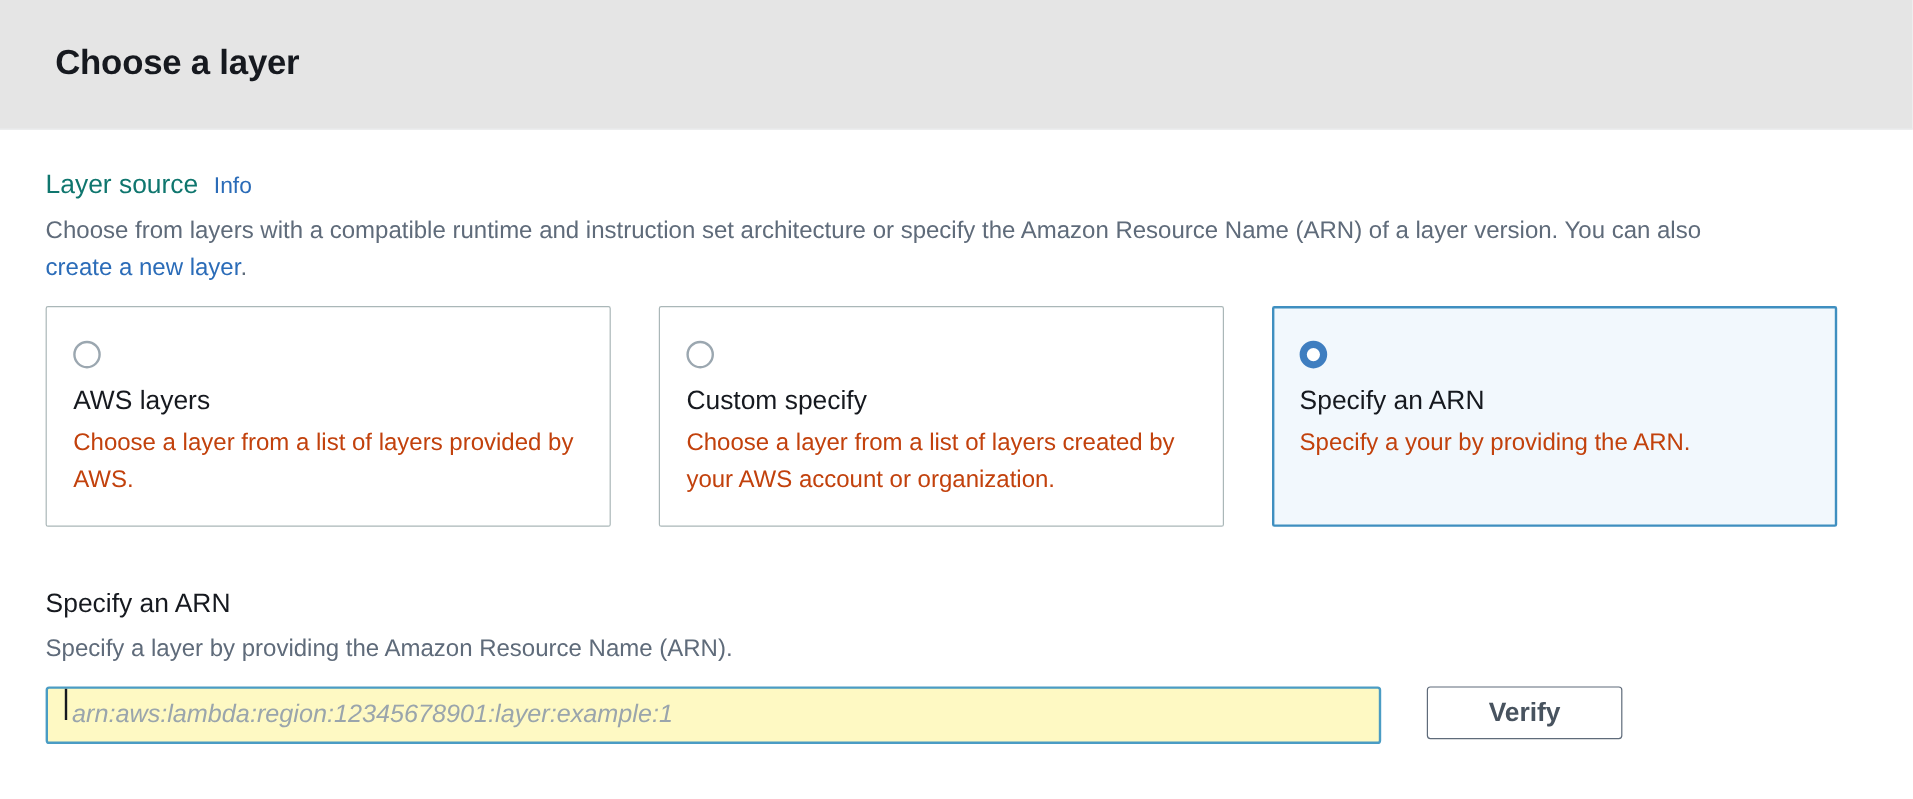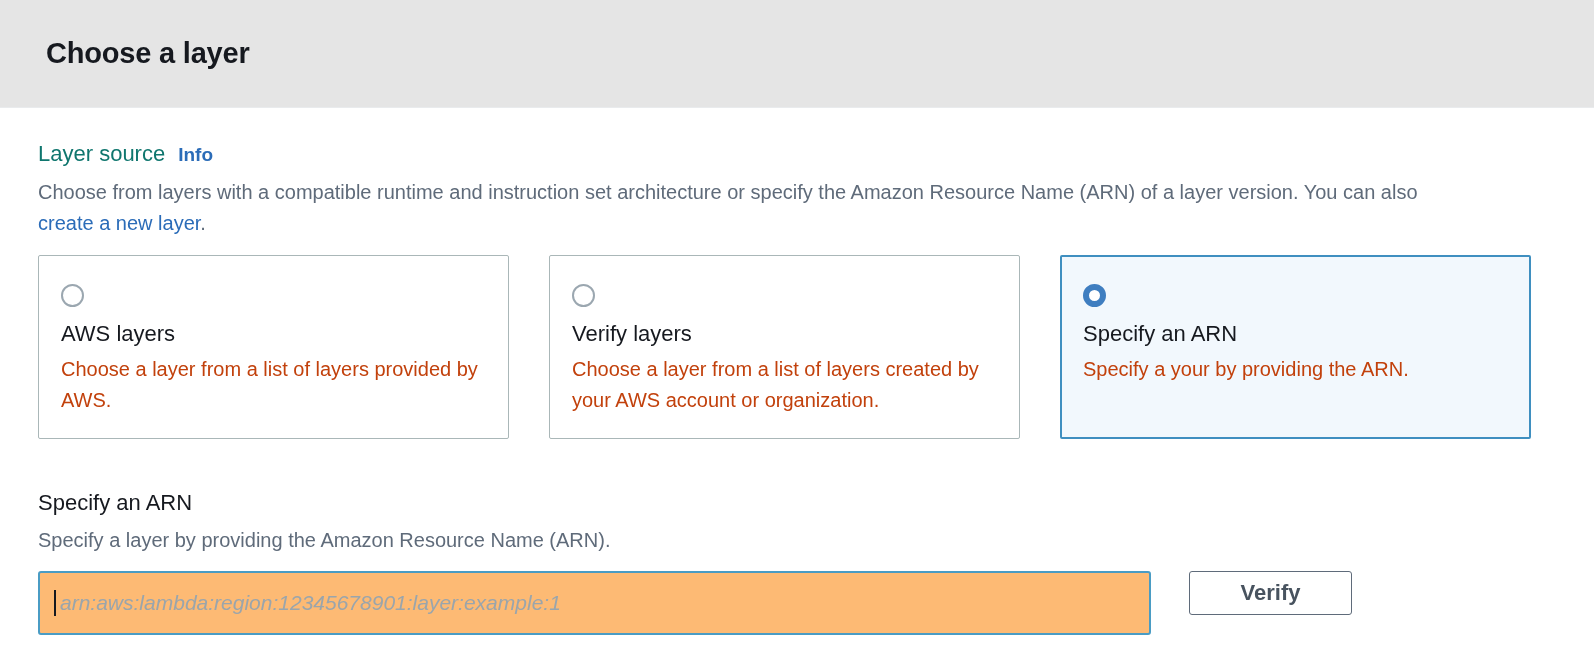--- a/index.html
+++ b/index.html
@@ -53,21 +53,21 @@
     gap: 13px;
   }
   .field-label {
     font-size: 22px;
     font-weight: normal;
     color: #0f766e;
     line-height: 1.25;
   }
   .info-link {
     font-size: 19px;
-    font-weight: bold;
+    font-weight: normal;
     color: #2b6cb8;
     cursor: pointer;
     line-height: 1.25;
   }
 
   .field-desc {
     margin-top: 9px;
     font-size: 20px;
     color: #5f6b7a;
     line-height: 1.55;
@@ -153,27 +153,27 @@
 
   .arn-row {
     margin-top: 16px;
     display: flex;
     align-items: flex-start;
     gap: 38px;
   }
 
   .arn-input-wrap {
     width: 1113px;
-    height: 64px;
+    height: 48px;
     box-sizing: border-box;
     border: 2px solid #4a9cc4;
     border-radius: 3px;
-    background: #fdba74;
-    display: flex;
-    align-items: center;
+    background: #fef9c3;
+    display: flex;
+    align-items: flex-start;
     padding: 0 14px;
     position: relative;
   }
   .caret {
     width: 2px;
     height: 26px;
     background: #16191f;
     flex: 0 0 auto;
   }
   .arn-input {
@@ -236,21 +236,21 @@
         <span class="radio"></span>
         <div class="tile-text">
           <div class="tile-title">AWS layers</div>
           <div class="tile-desc">Choose a layer from a list of layers provided by AWS.</div>
         </div>
       </div>
 
       <div class="tile">
         <span class="radio"></span>
         <div class="tile-text">
-          <div class="tile-title">Verify layers</div>
+          <div class="tile-title">Custom specify</div>
           <div class="tile-desc">Choose a layer from a list of layers created by your AWS account or organization.</div>
         </div>
       </div>
 
       <div class="tile selected">
         <span class="radio checked"></span>
         <div class="tile-text">
           <div class="tile-title">Specify an ARN</div>
           <div class="tile-desc">Specify a your by providing the ARN.</div>
         </div>

